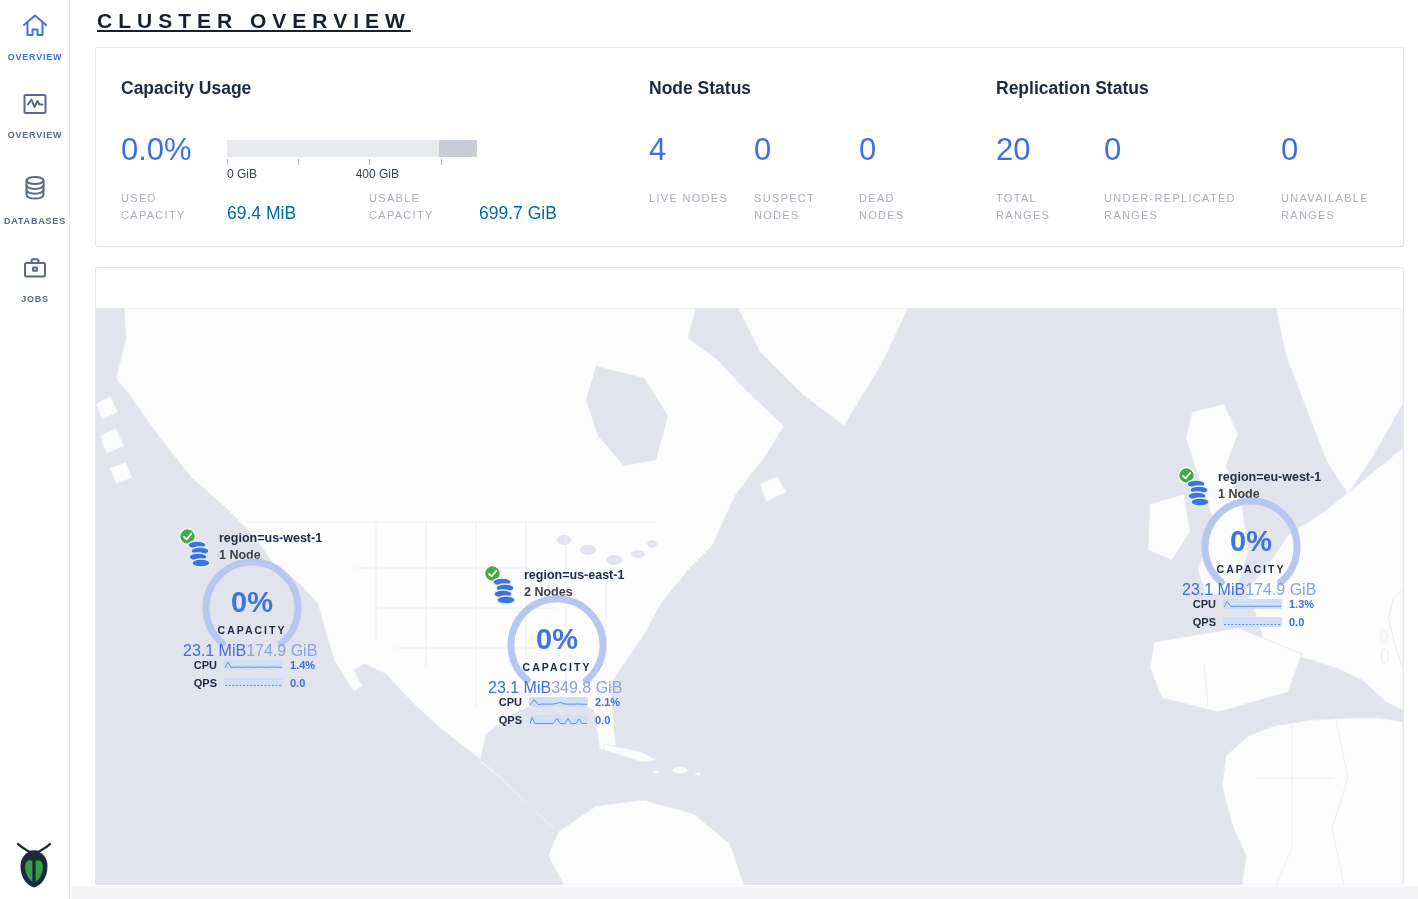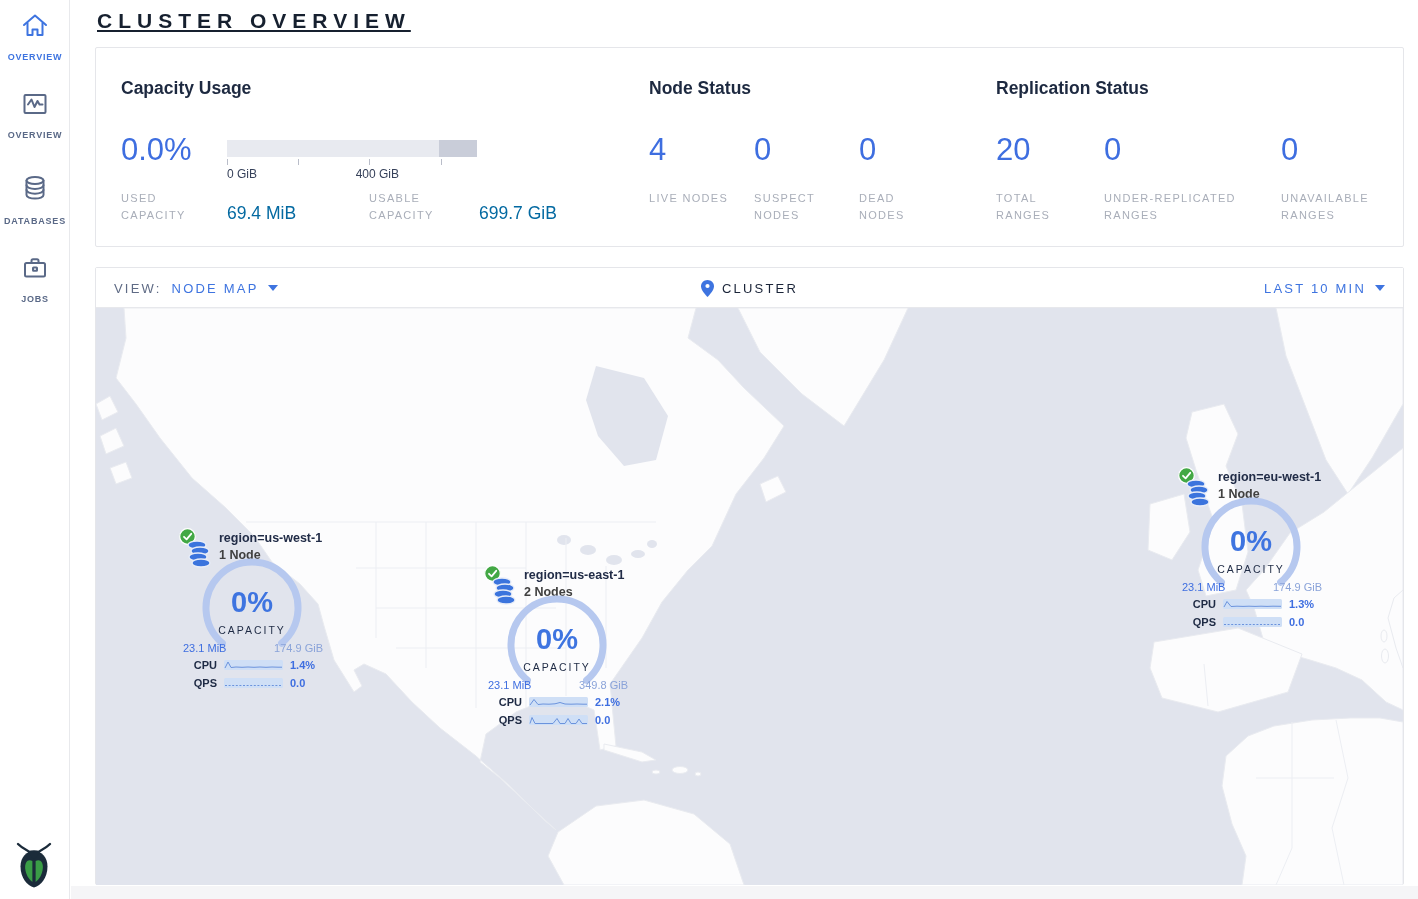--- a/index.html
+++ b/index.html
@@ -55,23 +55,23 @@
   .mk-check { position:absolute; left:0; top:0; }
   .mk-db { position:absolute; left:6px; top:12px; }
   .mk-title { position:absolute; left:40px; top:3px; font-size:12.5px; font-weight:700;
     color:#212c47; white-space:nowrap; }
   .mk-link { position:absolute; left:40px; top:20px; font-size:12.5px; font-weight:700;
     color:#404040; white-space:nowrap; cursor:pointer; }
   .mk-arc { position:absolute; left:20px; top:27px; }
   .mk-pct { position:absolute; left:0; top:58px; width:146px; text-align:center;
     font-size:29px; font-weight:700; color:#3e74e0; }
   .mk-caplbl { position:absolute; left:0; top:96px; width:146px; text-align:center;
-    font-size:10.5px; font-weight:400; letter-spacing:2px; color:#1e2a44; }
+    font-size:10.5px; font-weight:700; letter-spacing:2px; color:#1e2a44; }
   .mk-vals { position:absolute; left:4px; top:114px; width:140px; display:flex;
-    justify-content:space-between; font-size:11px; }
+    font-size:16px; }
   .mk-vals .used { color:#3e6ee0; }
   .mk-vals .total { color:#8aa3d9; }
   .mk-row { position:absolute; left:0; width:150px; display:flex; align-items:center; }
   .mk-row.cpu { top:131px; } .mk-row.qps { top:149px; }
   .mk-row .rl { width:38px; text-align:right; font-size:11px; font-weight:700; color:#1e2a44; }
   .mk-row svg { margin-left:7px; }
   .mk-row .rv { margin-left:7px; font-size:11px; font-weight:700; color:#3e6ee0; }
   .bottom-strip { position:absolute; left:71px; top:886px; right:0; bottom:0; background:#f5f5f7; }
 </style>
 </head>
@@ -174,40 +174,20 @@
     <div class="num">0</div>
     <div class="lb" style="width:155px">UNDER-REPLICATED RANGES</div>
   </div>
   <div class="stat" style="left:1185px">
     <div class="num">0</div>
     <div class="lb" style="width:110px">UNAVAILABLE RANGES</div>
   </div>
 </div>
 
 <div class="card map-card">
-  <div class="view-bar">
-    <div class="vb-left">
-      <span class="vb-view">VIEW:</span>
-      <div class="vb-drop">
-        <span class="txt">NODE MAP</span>
-        <span class="caret"></span>
-      </div>
-    </div>
-    <div class="vb-center">
-      <svg width="13" height="17" viewBox="0 0 13 17">
-        <path d="M6.5 0 C2.9 0 0 2.8 0 6.2 C0 10.8 6.5 17 6.5 17 C6.5 17 13 10.8 13 6.2 C13 2.8 10.1 0 6.5 0 Z" fill="#3e74e0"></path>
-        <circle cx="6.5" cy="6" r="2.1" fill="#fff"></circle>
-      </svg>
-      <span class="txt">CLUSTER</span>
-    </div>
-    <div class="vb-right">
-      <span class="txt">LAST 10 MIN</span>
-      <span class="caret"></span>
-    </div>
-  </div>
 
   <div class="map-area">
     <svg class="world" viewBox="0 0 1307 577" preserveAspectRatio="none">
       <rect x="0" y="0" width="1307" height="577" fill="#e1e4ed"></rect>
       <g fill="#fcfcfd" stroke="#e9ebf0" stroke-width="1" stroke-linejoin="round">
 
         <path d="M28,0 L600,0 L592,30 L622,52 L648,80 L688,118 L668,150 L640,186 L616,238 L592,262 L566,294 L546,330 L514,376 L520,438 L504,442 L498,402 L470,390 L444,394 L420,404 L390,426 L384,454 L404,470 L436,500 L460,522 L448,512 L414,478 L380,448 L344,420 L316,394 L290,366 L268,356 L258,362 L266,378 L258,384 L238,352 L228,318 L222,296 L204,276 L176,254 L158,228 L130,200 L96,170 L64,130 L40,96 L20,70 L30,30 Z"></path>
 
         <path d="M0,96 L14,88 L22,104 L6,112 Z"></path>
         <path d="M4,128 L20,120 L28,138 L10,146 Z"></path>

